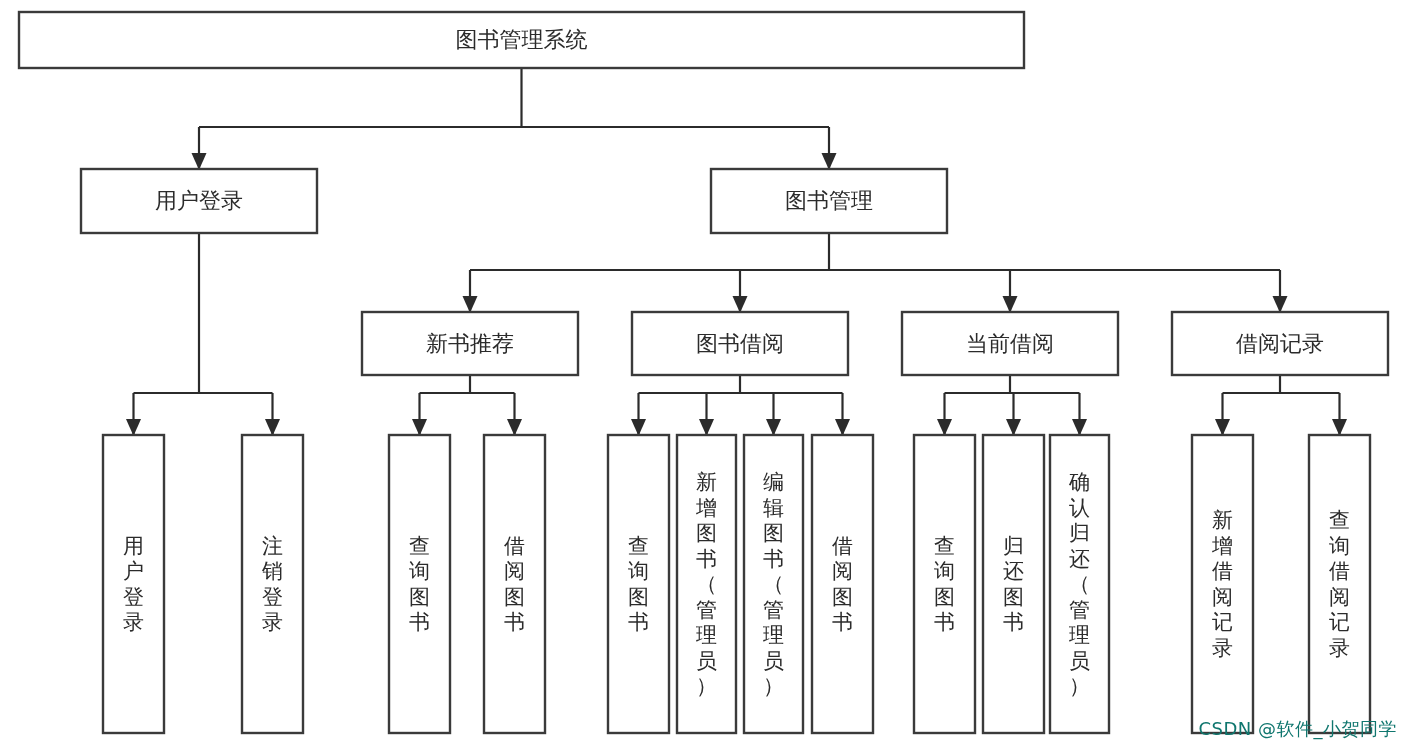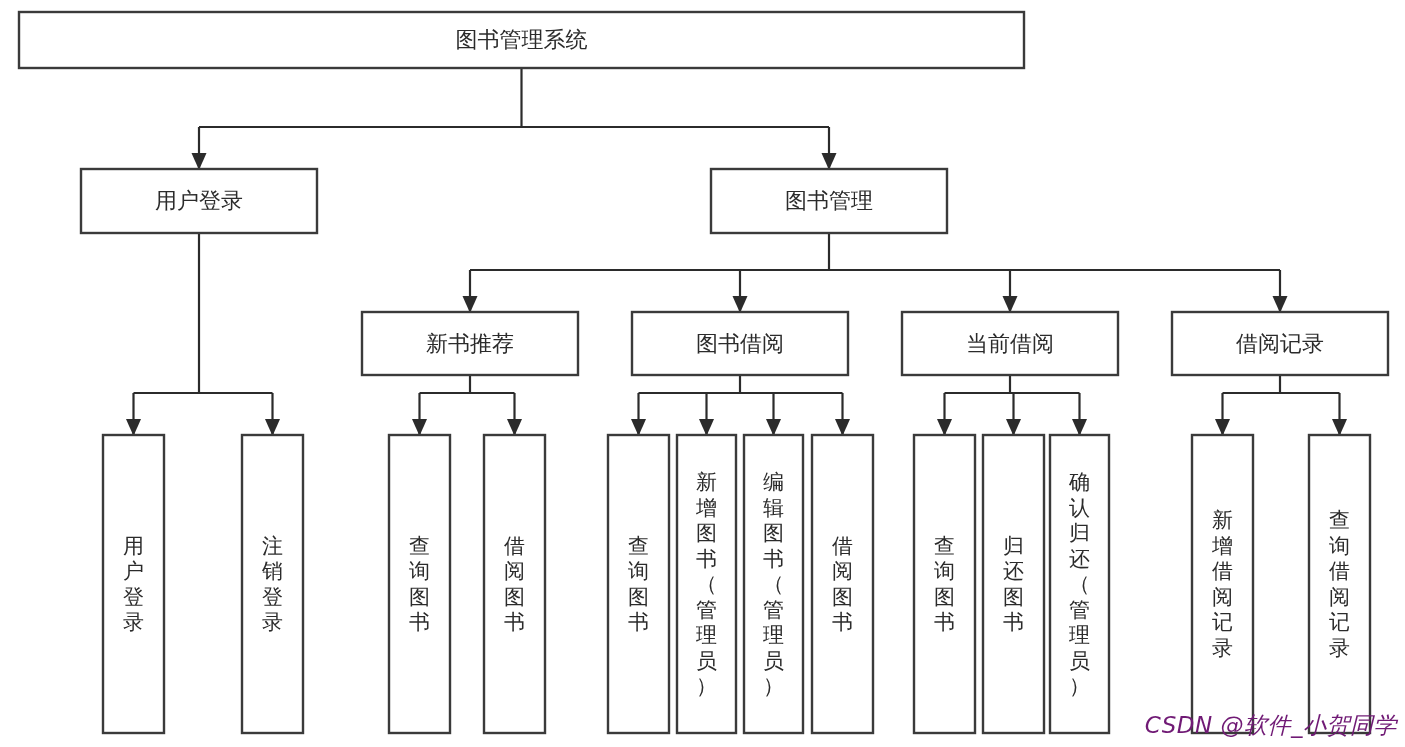--- a/index.html
+++ b/index.html
@@ -51,26 +51,25 @@
   }
   .arrow-head {
     fill: #2b2b2b;
     stroke: none;
   }
   .watermark {
     position: absolute;
     right: 8px;
     bottom: 6px;
     font-family: "DejaVu Sans", "Liberation Sans", sans-serif;
-    font-size: 23px;
-    color: #701a75;
+    font-size: 18px;
+    color: #0f766e;
     letter-spacing: 0.5px;
     white-space: nowrap;
     user-select: none;
-    font-style: italic;
   }
 </style>
 </head>
 <body>
 
 <div id="diagram-root">
   <svg class="diagram-svg" id="diagram-svg" viewBox="0 0 1405 747">
       <g>
         <g>
           <path d="M 521.5 68 L 521.5 127" class="edge-line"></path>

